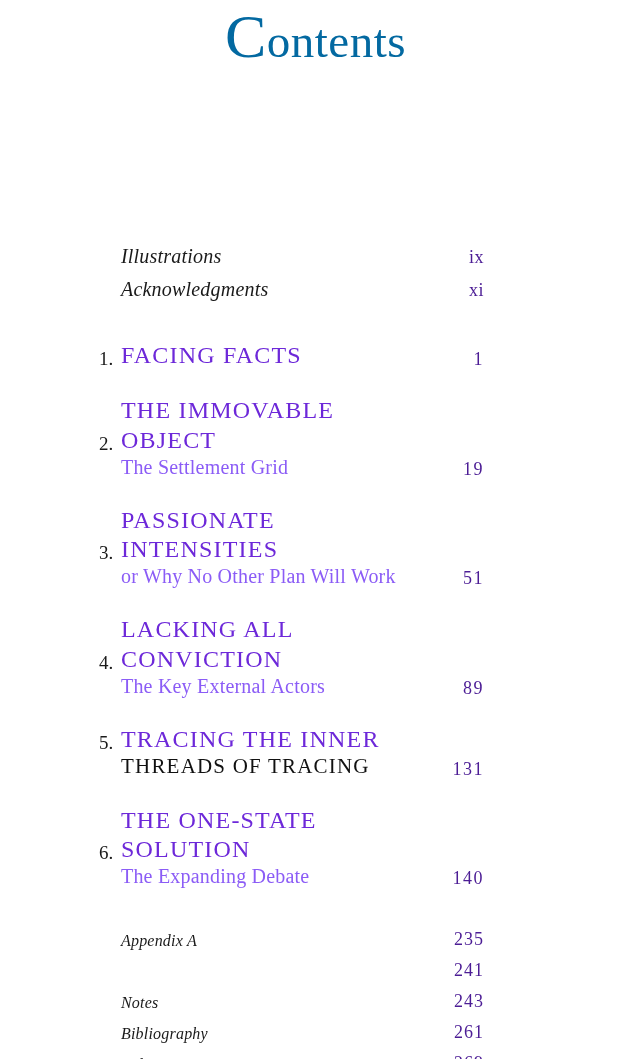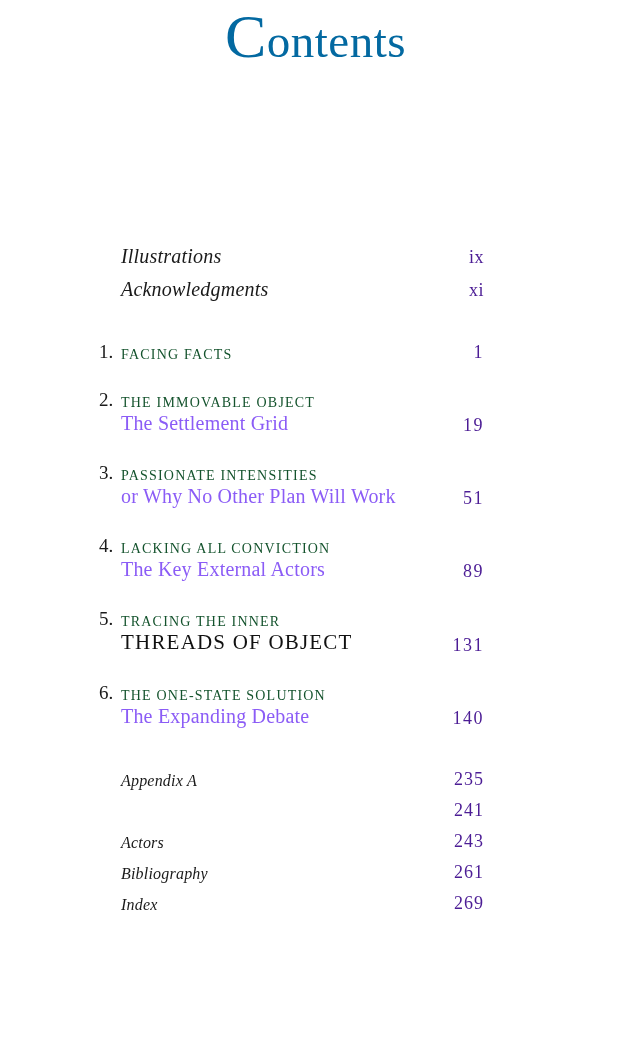--- a/index.html
+++ b/index.html
@@ -86,24 +86,24 @@
     font-style: italic;
     font-size: 20px;
     letter-spacing: 0.2px;
   }
   .front .row { margin-bottom: 10px; }
   .front .page-no { letter-spacing: 0.5px; font-style: normal; }
 
   
   .chapter { margin-top: 26px; }
   .chapter .title {
-    font-size: 14px;
+    font-size: 24px;
     letter-spacing: 1.2px;
     line-height: 1.22;
-    color: #14532d;
+    color: #6d28d9;
   }
   .chapter .subtitle {
     font-size: 20px;
     letter-spacing: 0.2px;
     line-height: 1.25;
     color: #8b5cf6;
   }
   .chapter .title-line2 {
     font-size: 21px;
     letter-spacing: 1.2px;
@@ -218,21 +218,21 @@
       <div class="row">
         <div class="num">5.</div>
         <div class="text-col">
           <div class="title">TRACING THE INNER</div>
         </div>
         <div class="page-no"></div>
       </div>
       <div class="row">
         <div class="num"></div>
         <div class="text-col">
-          <div class="title-line2">THREADS OF OBJECT</div>
+          <div class="title-line2">THREADS OF TRACING</div>
         </div>
         <div class="page-no">131</div>
       </div>
     </div>
 
     <div class="entry chapter">
       <div class="row">
         <div class="num">6.</div>
         <div class="text-col">
           <div class="title">THE ONE-STATE SOLUTION</div>
@@ -261,21 +261,21 @@
       <div class="entry">
         <div class="row">
           <div class="num"></div>
           <div class="page-no">241</div>
         </div>
       </div>
       <div class="entry">
         <div class="row">
           <div class="num"></div>
           <div class="text-col">
-            <span class="title">Actors</span>
+            <span class="title">Notes</span>
           </div>
           <div class="page-no">243</div>
         </div>
       </div>
       <div class="entry">
         <div class="row">
           <div class="num"></div>
           <div class="text-col">
             <span class="title">Bibliography</span>
           </div>

